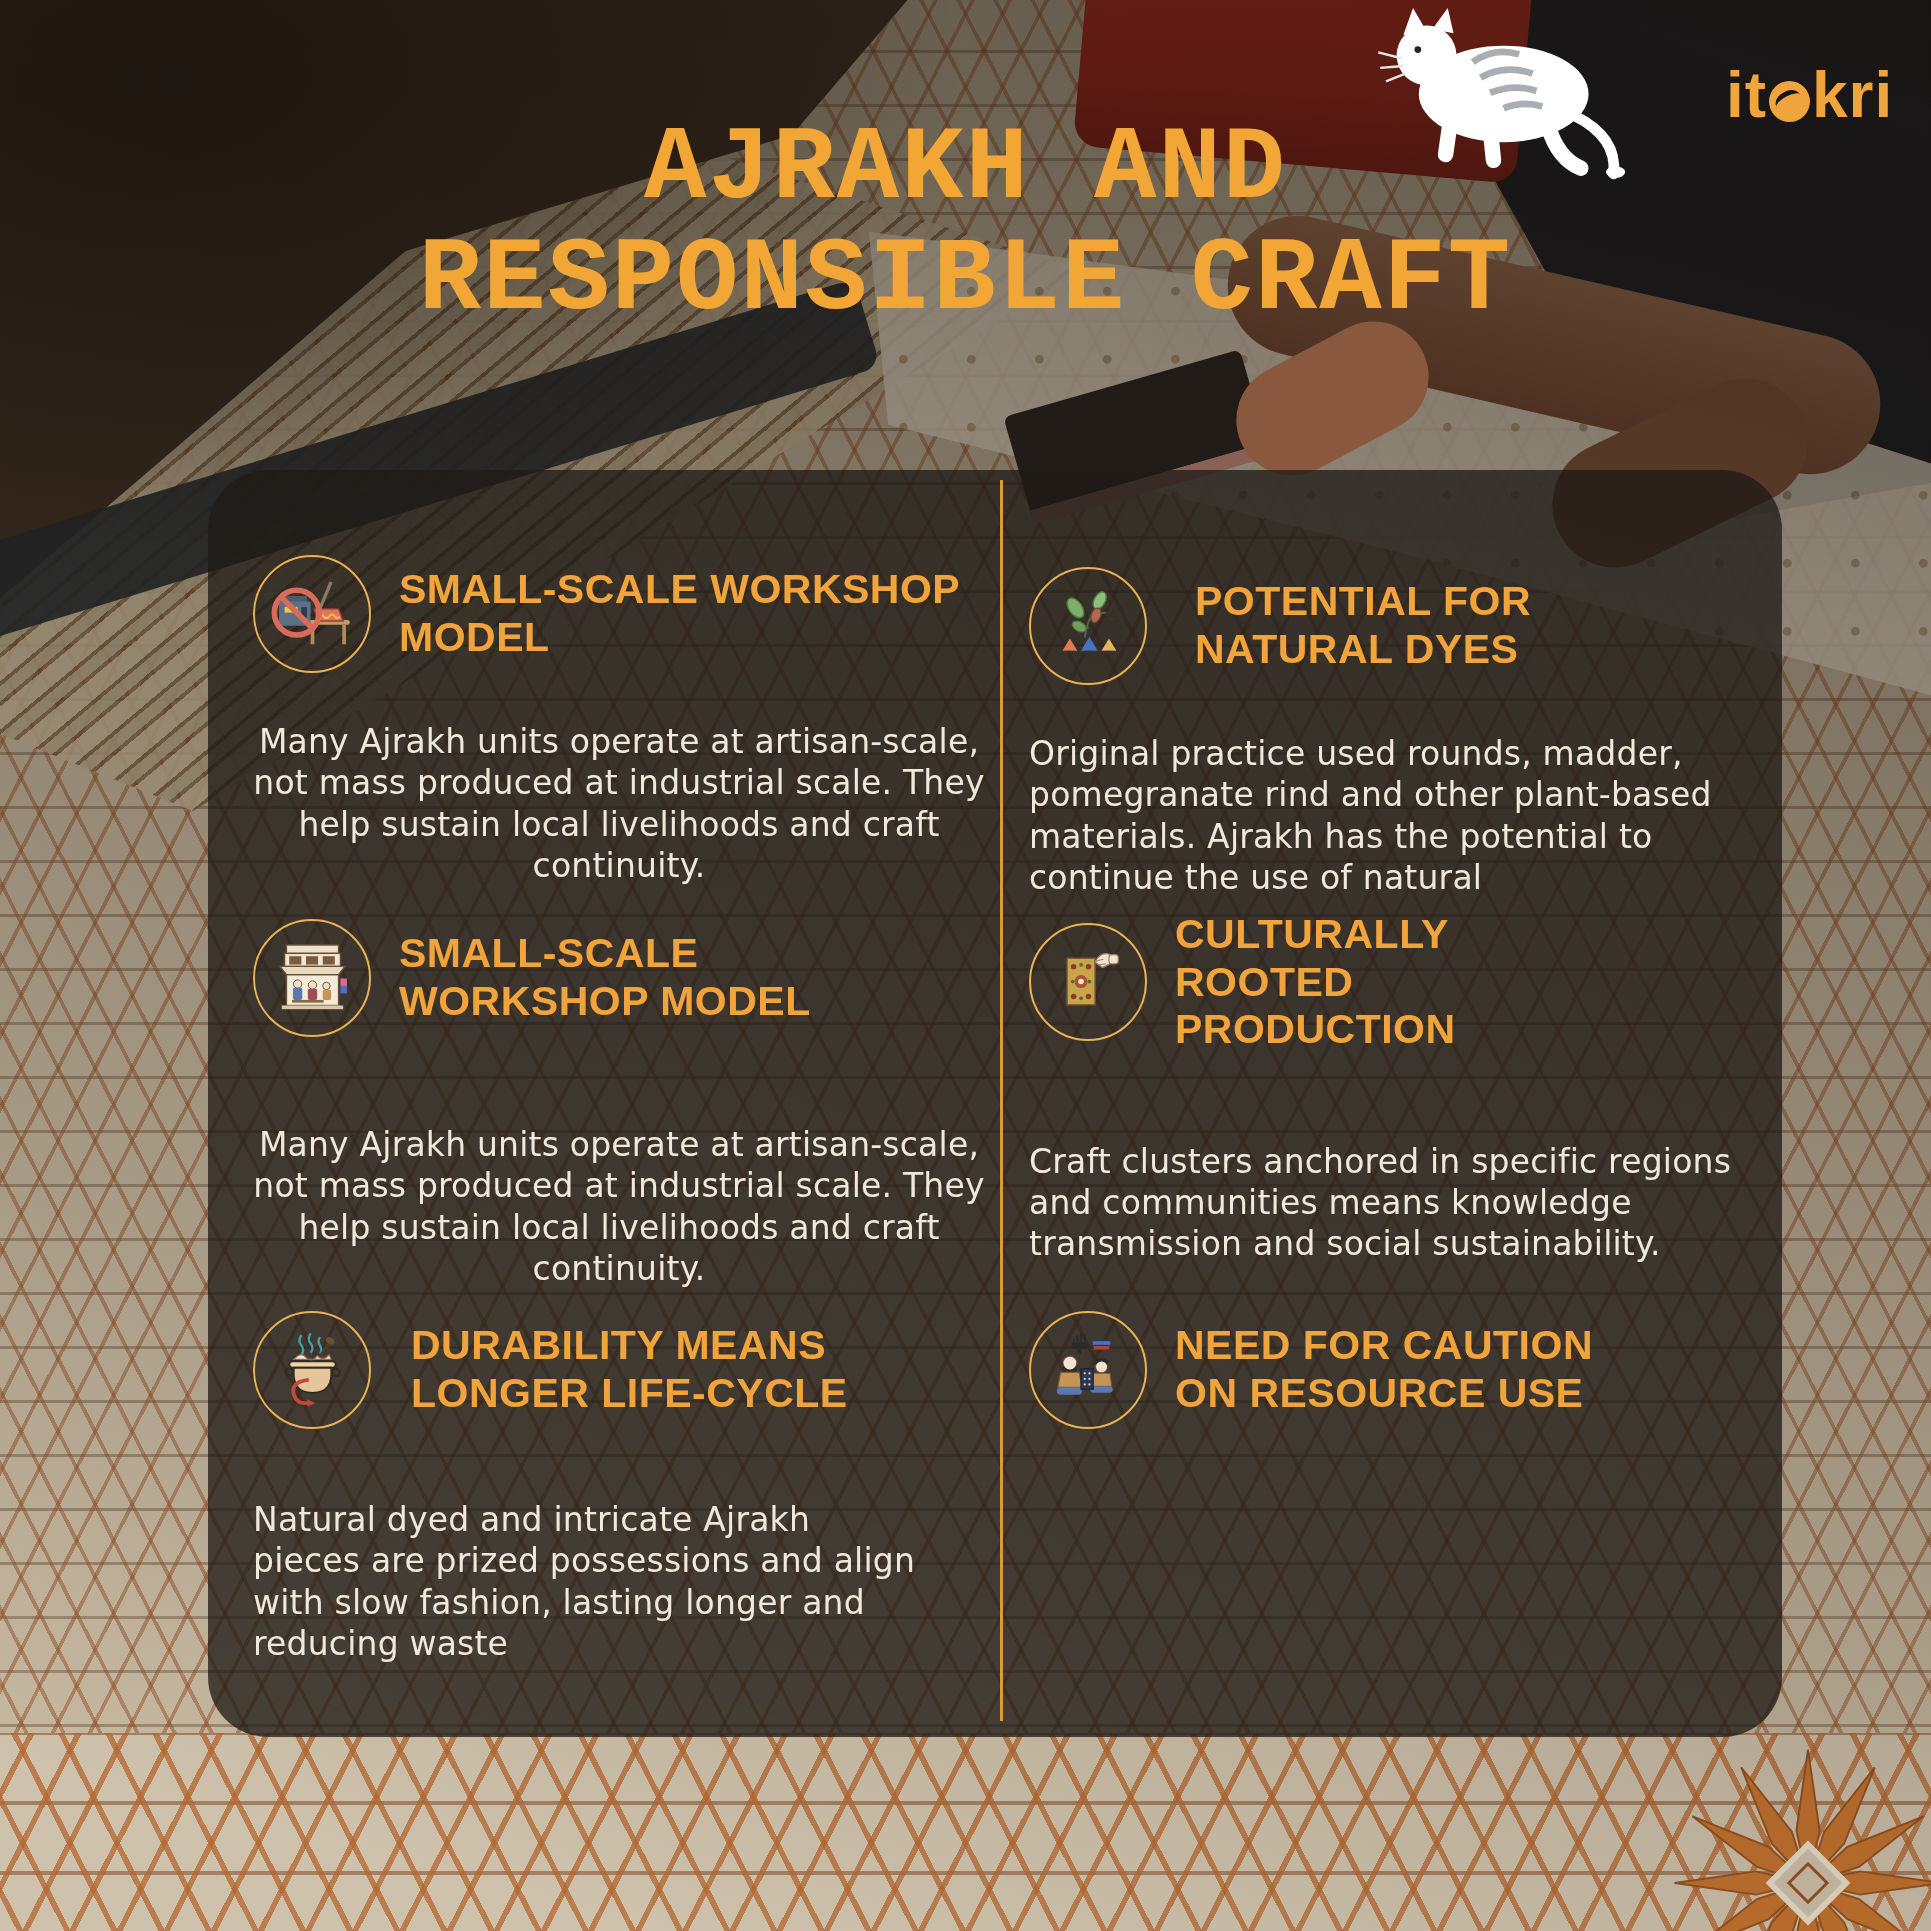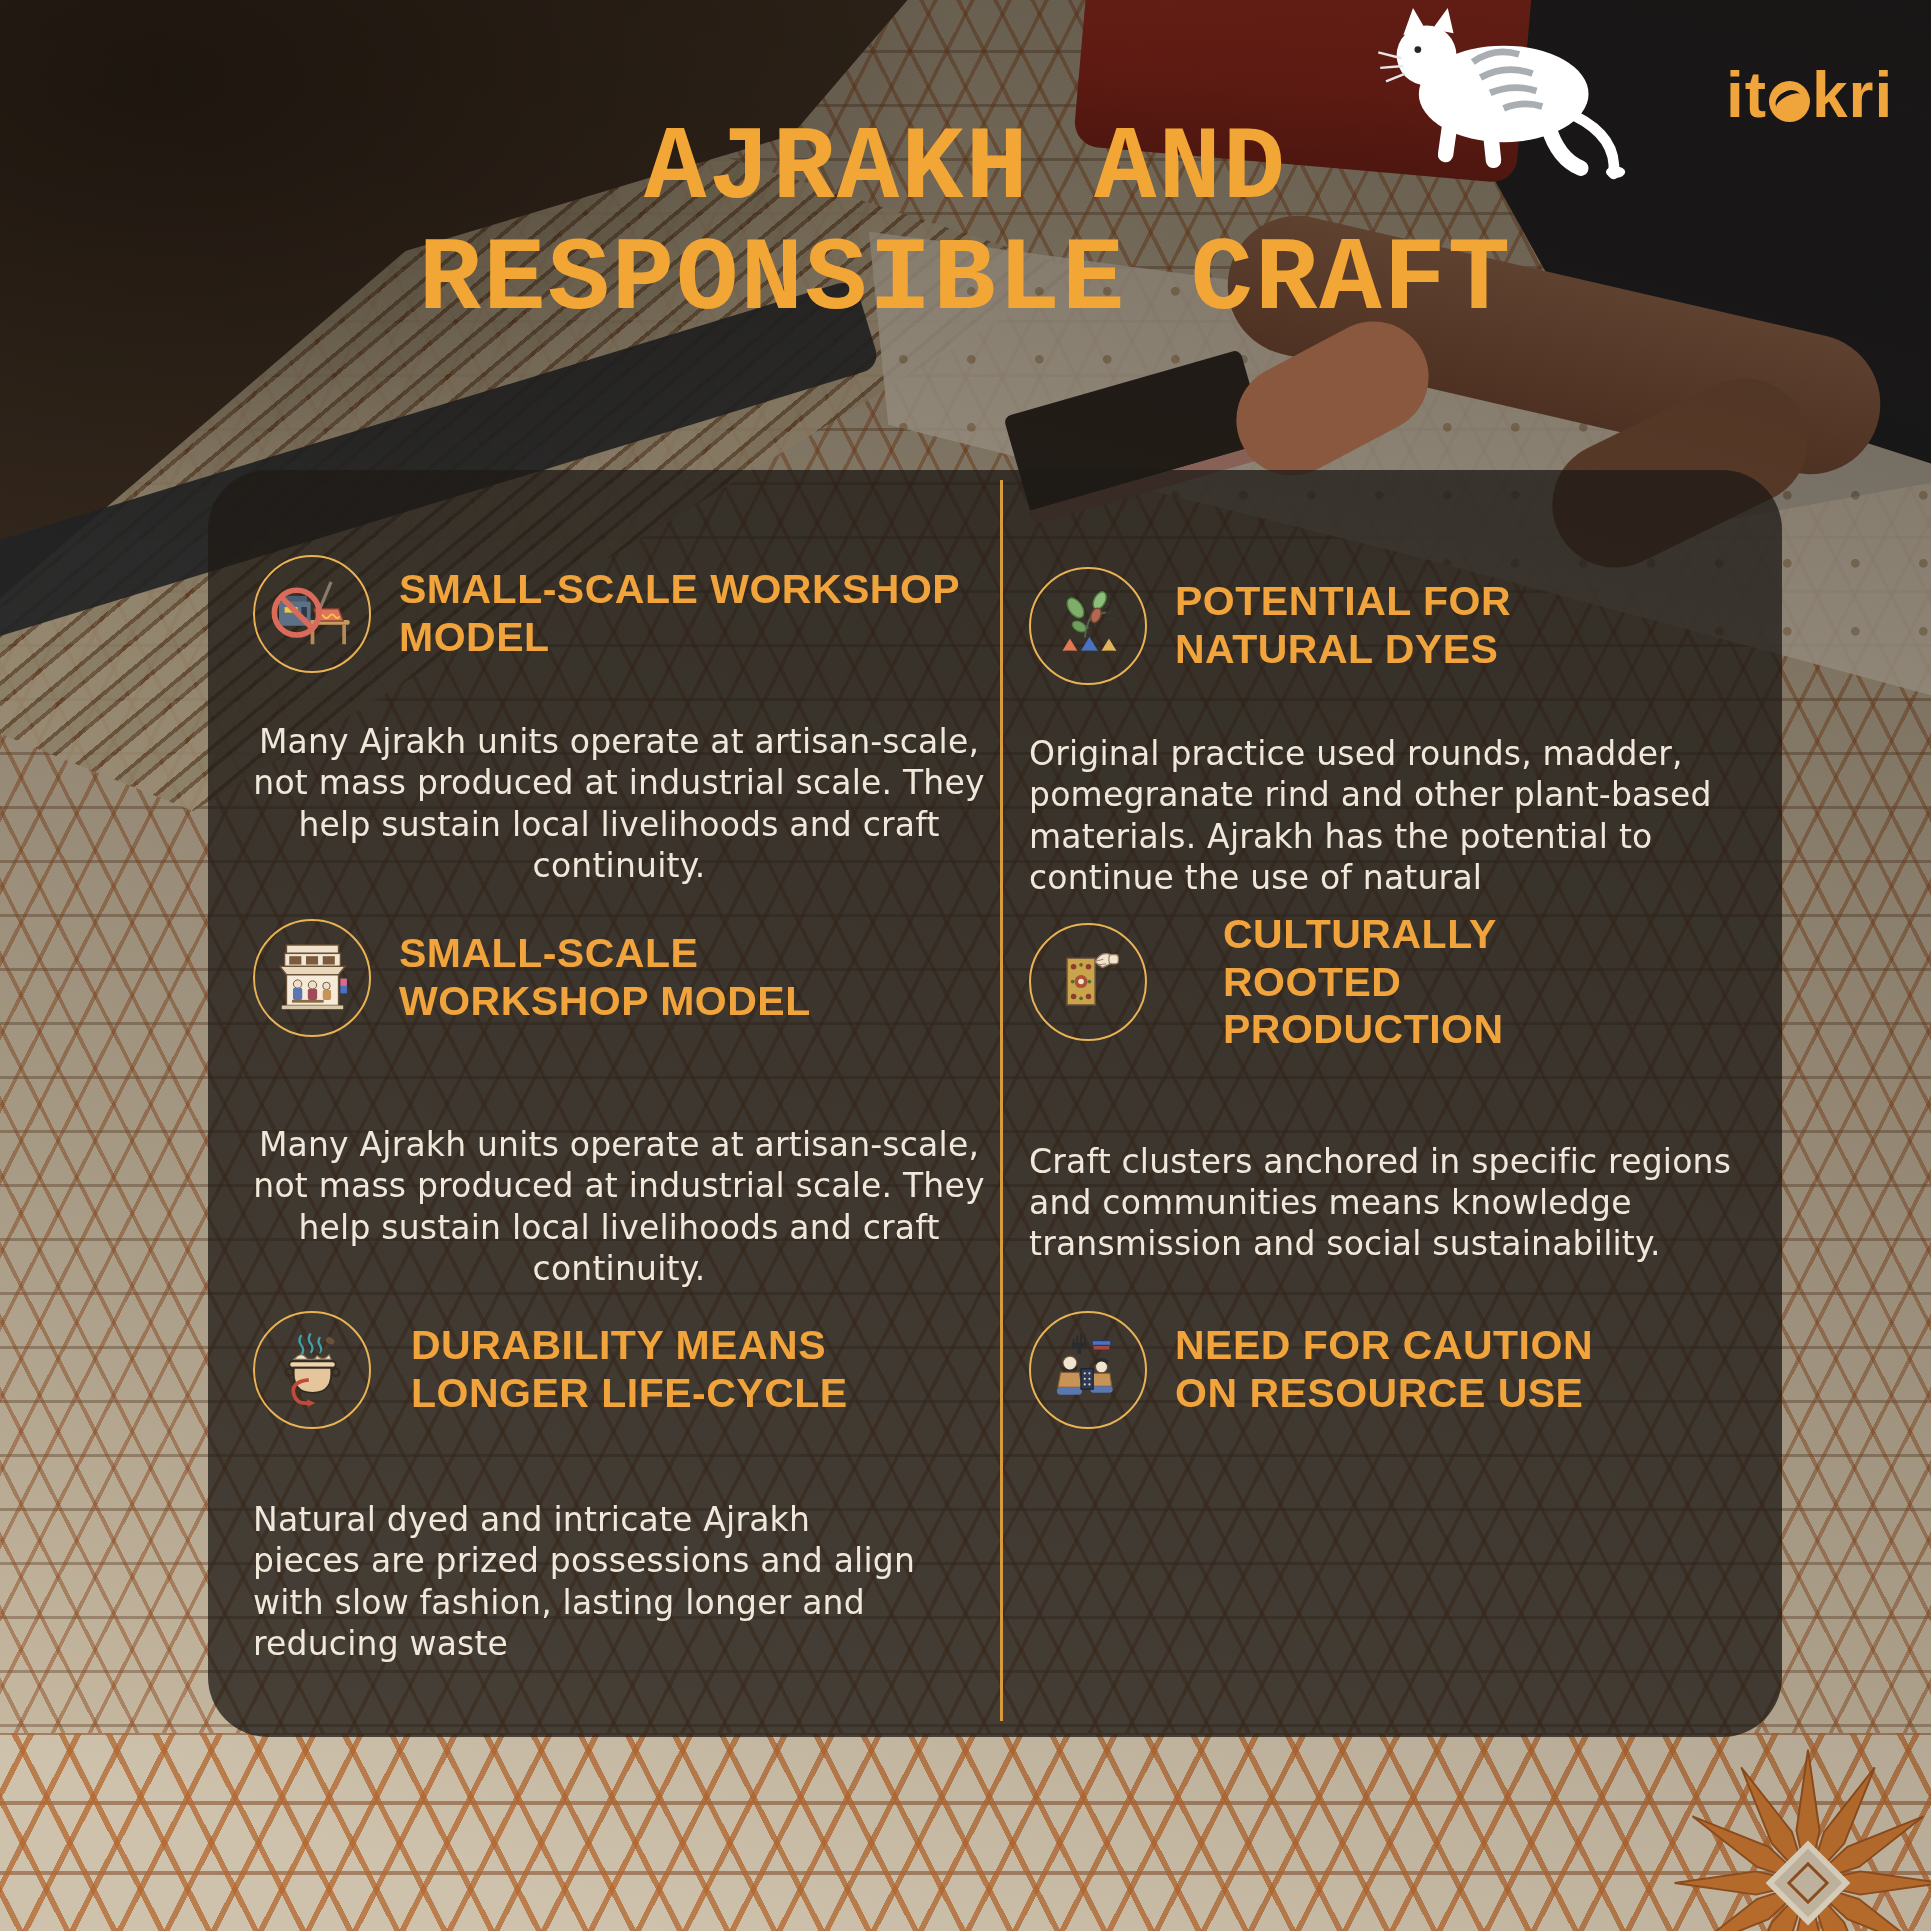--- a/index.html
+++ b/index.html
@@ -120,22 +120,22 @@
     margin:0;color:#F1A43C;font-size:41px;line-height:1.16;letter-spacing:0.5px;
     font-weight:bold;font-family:"Liberation Sans",sans-serif;
   }
   .sec p{
     margin:0;color:#F0E8DB;font-size:33px;line-height:1.25;letter-spacing:0.2px;
     font-family:"DejaVu Sans",sans-serif;
   }
   .s1{left:253px;top:555px;} .s2{left:1029px;top:567px;}
   .s3{left:253px;top:919px;}  .s4{left:1029px;top:911px;}
   .s5{left:253px;top:1311px;} .s6{left:1029px;top:1311px;}
-  .s1 h3{max-width:599px;} .s2 h3{max-width:415px;} .s3 h3{max-width:454px;}
-  .s4 h3{max-width:328px;margin-left:48px;} .s5 h3{max-width:502px;margin-left:12px;} .s6 h3{max-width:483px;}
+  .s1 h3{max-width:599px;} .s2 h3{max-width:415px;margin-left:20px;} .s3 h3{max-width:454px;}
+  .s4 h3{max-width:328px;} .s5 h3{max-width:502px;margin-left:12px;} .s6 h3{max-width:483px;}
   .s1 p,.s2 p{margin-top:48px;}
   .s3 p,.s4 p{margin-top:87px;}
   .s5 p,.s6 p{margin-top:70px;}
   .s2 p,.s4 p,.s6 p{max-width:724px;}
   .s1 p,.s3 p{max-width:732px;text-align:center;}
   .s5 p{max-width:668px;}
 </style>
 </head>
 <body>
 

